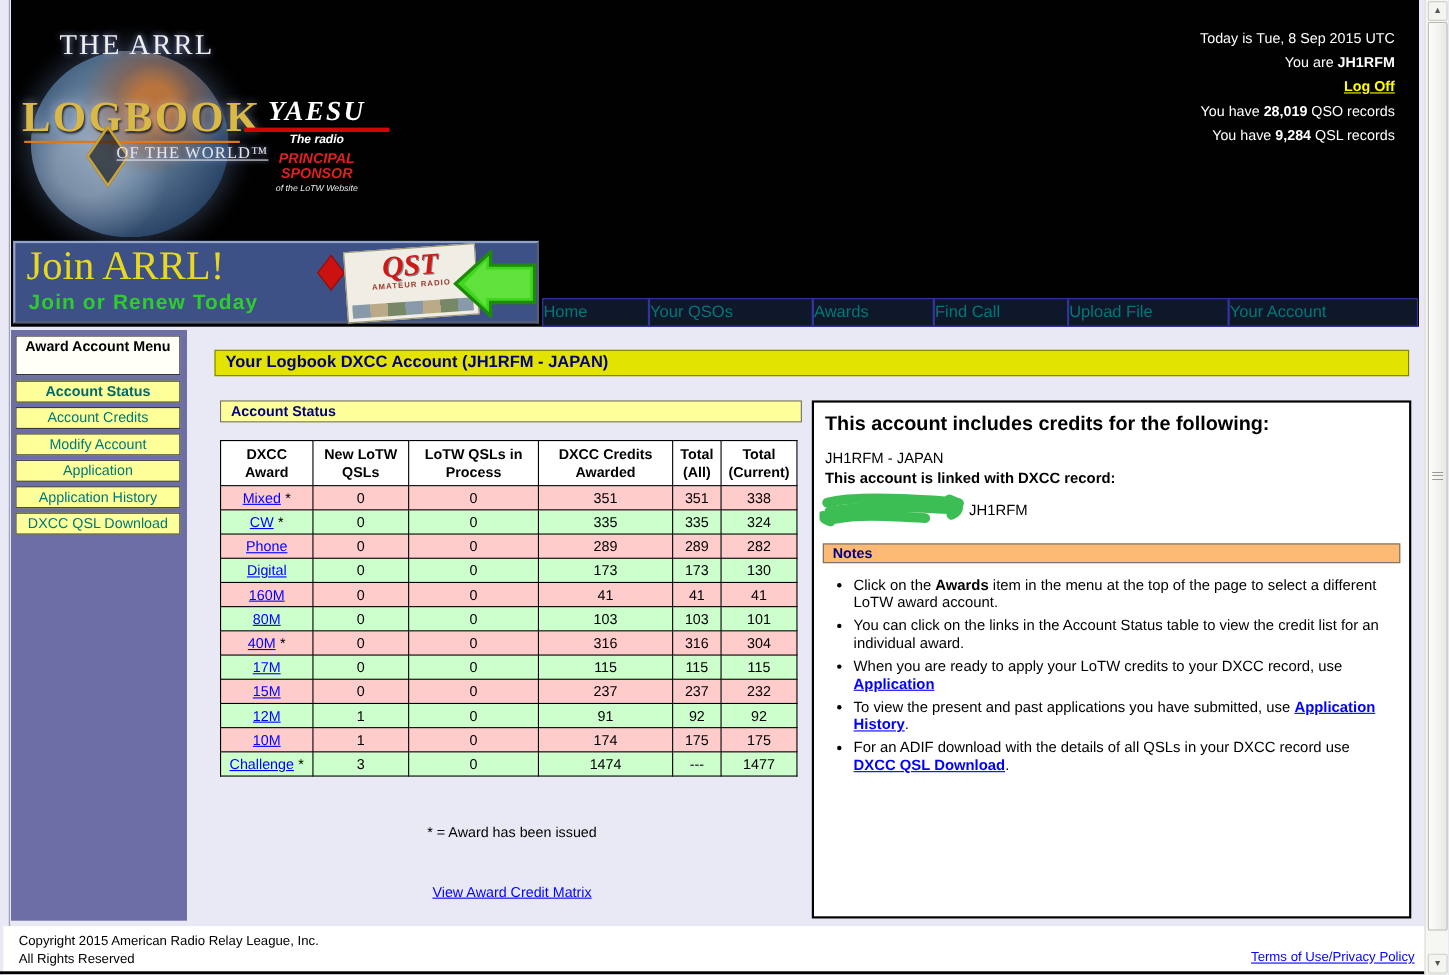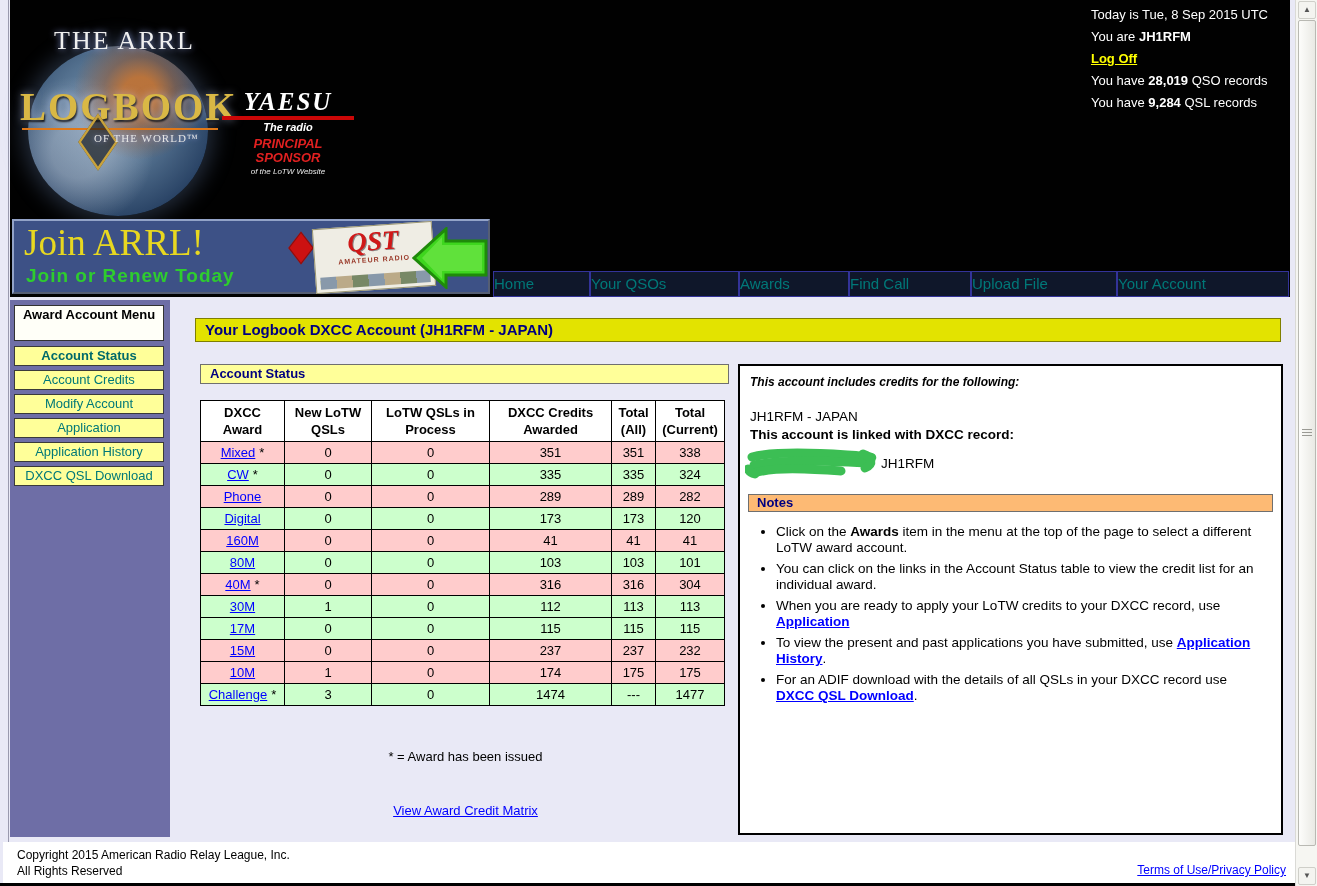--- a/index.html
+++ b/index.html
@@ -16,32 +16,32 @@
       radial-gradient(circle at 45% 40%, #7E99B4 0%, #53708E 40%, #2C4668 72%, #0E1D34 100%);
     box-shadow:0 0 22px 6px rgba(130,160,215,.28);}
   .the-arrl{position:absolute;left:44px;top:26px;font-family:"Liberation Serif",serif;font-size:26px;
     color:#EFEFEF;letter-spacing:2px;text-shadow:0 0 6px rgba(160,180,255,.8);}
   .logbook{position:absolute;left:10px;top:84px;font-family:"Liberation Serif",serif;font-weight:bold;
     font-size:39px;color:#D9B845;letter-spacing:2px;
     text-shadow:0 0 9px rgba(200,215,255,.55),1px 2px 2px #000;}
   .logbook-underline{position:absolute;left:12px;top:128px;width:196px;height:2px;background:#E07818;}
   .arrl-diamond{position:absolute;left:74px;top:128px;width:24px;height:24px;border:2px solid #C9A23A;
     background:rgba(10,10,10,.6);transform:scaleY(1.45) rotate(45deg);}
-  .of-the-world{position:absolute;left:84px;top:132px;font-family:"Liberation Serif",serif;font-size:11px;
-    color:#E6E6E6;letter-spacing:1px;text-shadow:0 0 5px rgba(150,170,240,.8);}
+  .of-the-world{position:absolute;left:96px;top:132px;font-family:"Liberation Serif",serif;font-size:15px;
+    color:#E6E6E6;letter-spacing:1px;text-shadow:0 0 5px rgba(150,170,240,.8);text-decoration:underline;}
 
   .yaesu-block{position:absolute;left:212px;top:88px;width:132px;text-align:center;}
   .yaesu-name{font-family:"Liberation Serif",serif;font-style:italic;font-weight:bold;font-size:25px;
     color:#FFFFFF;letter-spacing:2px;line-height:27px;}
   .yaesu-redbar{height:4px;background:#CC0707;margin-top:1px;}
   .yaesu-tagline{color:#FFFFFF;font-weight:bold;font-style:italic;font-size:11px;line-height:13px;margin-top:1px;}
   .yaesu-principal{color:#E02020;font-weight:bold;font-style:italic;font-size:13px;line-height:14px;margin-top:3px;}
   .yaesu-lotw{color:#E8E8E8;font-style:italic;font-size:8px;line-height:10px;margin-top:2px;}
 
-  .user-info{position:absolute;right:22px;top:4px;text-align:left;color:#FFFFFF;font-size:13px;line-height:22px;}
+  .user-info{position:absolute;right:22px;top:24px;text-align:right;color:#FFFFFF;font-size:13px;line-height:22px;}
   .user-info .b{font-weight:bold;}
   .logoff{color:#FFFF00;font-weight:bold;text-decoration:underline;cursor:pointer;}
 
   
   .banner{position:absolute;left:12px;top:219px;width:478px;height:75px;background:#3D5186;
     border:2px outset #93A3C8;box-sizing:border-box;}
   .banner-headline{position:absolute;left:10px;top:0px;font-family:"Liberation Serif",serif;
     font-size:37px;color:#E8D820;}
   .banner-subline{position:absolute;left:12px;top:44px;font-weight:bold;font-size:19px;color:#2ECC2E;letter-spacing:1px;}
   .qst-reddiamond{position:absolute;left:278px;top:18px;width:16px;height:16px;background:#CC1111;
@@ -87,21 +87,21 @@
   table.status a{color:#0000FF;text-decoration:underline;cursor:pointer;}
   .star{margin-left:4px;color:#000;}
 
   .footnote{position:absolute;left:200px;top:749px;width:531px;text-align:center;font-size:13px;}
   .matrix-link-wrap{position:absolute;left:200px;top:803px;width:531px;text-align:center;}
   .matrix-link-wrap a{color:#0000FF;text-decoration:underline;font-size:13px;cursor:pointer;text-align:center;}
 
   
   .panel{position:absolute;left:738px;top:364px;width:545px;height:471px;background:#FFFFFF;
     border:2px solid #000;box-sizing:border-box;}
-  .p-head{position:absolute;left:10px;top:9px;font-weight:bold;font-size:12px;font-style:italic;}
+  .p-head{position:absolute;left:10px;top:9px;font-weight:bold;font-size:18px;}
   .p-account{position:absolute;left:10px;top:43px;font-size:13.5px;}
   .p-linked{position:absolute;left:10px;top:61px;font-weight:bold;font-size:13.5px;}
   .p-scribble{position:absolute;left:5px;top:80px;height:34px;display:flex;align-items:center;}
   .p-scribble .cs{font-size:13.5px;margin-left:2px;}
   .p-notes-bar{position:absolute;left:8px;top:128px;width:525px;height:18px;background:#fdba74;
     border:1px solid #6F6F6F;box-sizing:border-box;color:#000080;font-weight:bold;font-size:13px;
     line-height:16px;padding-left:8px;}
   .p-notes{position:absolute;left:12px;top:158px;width:516px;}
   .p-notes ul{margin:0;padding-left:24px;}
   .p-notes li{font-size:13.5px;line-height:16px;margin-bottom:5px;}
@@ -237,21 +237,21 @@
           <td>289</td>
           <td>289</td>
           <td>282</td>
         </tr>
         <tr class="green">
           <td><a href="#">Digital</a></td>
           <td>0</td>
           <td>0</td>
           <td>173</td>
           <td>173</td>
-          <td>120</td>
+          <td>130</td>
         </tr>
         <tr class="pink">
           <td><a href="#">160M</a></td>
           <td>0</td>
           <td>0</td>
           <td>41</td>
           <td>41</td>
           <td>41</td>
         </tr>
         <tr class="green">
@@ -264,42 +264,42 @@
         </tr>
         <tr class="pink">
           <td><a href="#">40M</a><span class="star">*</span></td>
           <td>0</td>
           <td>0</td>
           <td>316</td>
           <td>316</td>
           <td>304</td>
         </tr>
         <tr class="green">
-          <td><a href="#">30M</a></td>
-          <td>1</td>
-          <td>0</td>
-          <td>112</td>
-          <td>113</td>
-          <td>113</td>
-        </tr>
-        <tr class="green">
           <td><a href="#">17M</a></td>
           <td>0</td>
           <td>0</td>
           <td>115</td>
           <td>115</td>
           <td>115</td>
         </tr>
         <tr class="pink">
           <td><a href="#">15M</a></td>
           <td>0</td>
           <td>0</td>
           <td>237</td>
           <td>237</td>
           <td>232</td>
+        </tr>
+        <tr class="green">
+          <td><a href="#">12M</a></td>
+          <td>1</td>
+          <td>0</td>
+          <td>91</td>
+          <td>92</td>
+          <td>92</td>
         </tr>
         <tr class="pink">
           <td><a href="#">10M</a></td>
           <td>1</td>
           <td>0</td>
           <td>174</td>
           <td>175</td>
           <td>175</td>
         </tr>
         <tr class="green">

